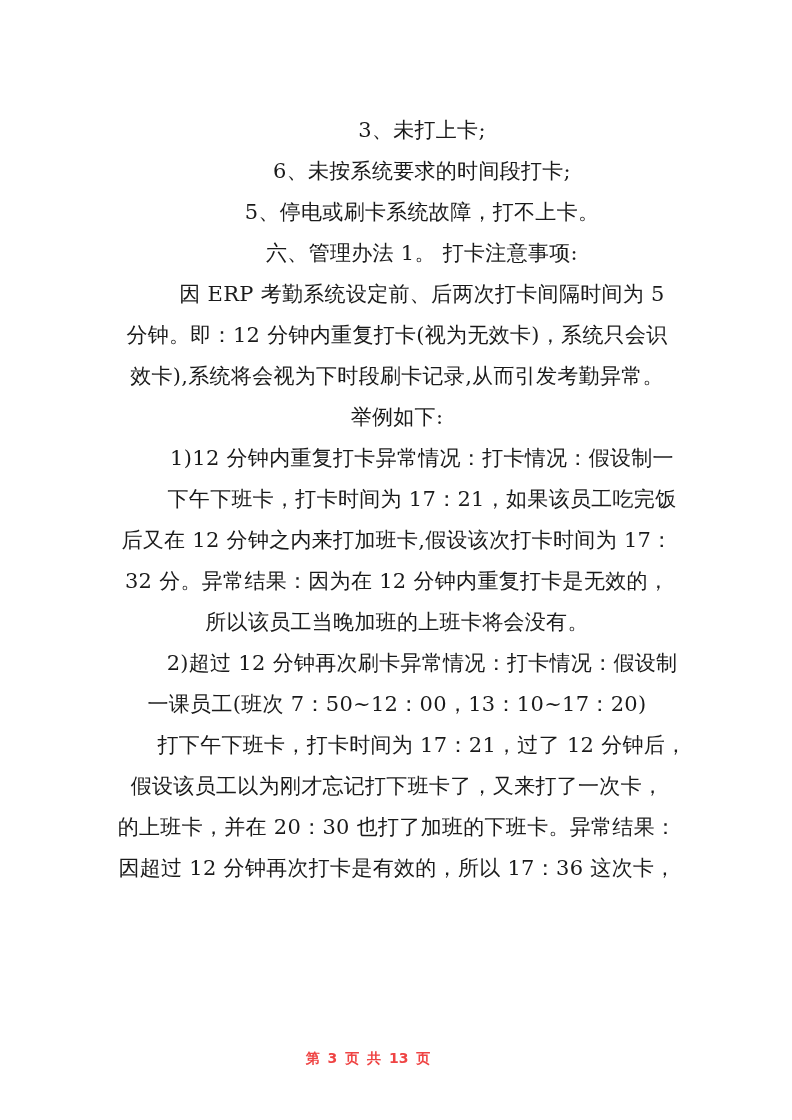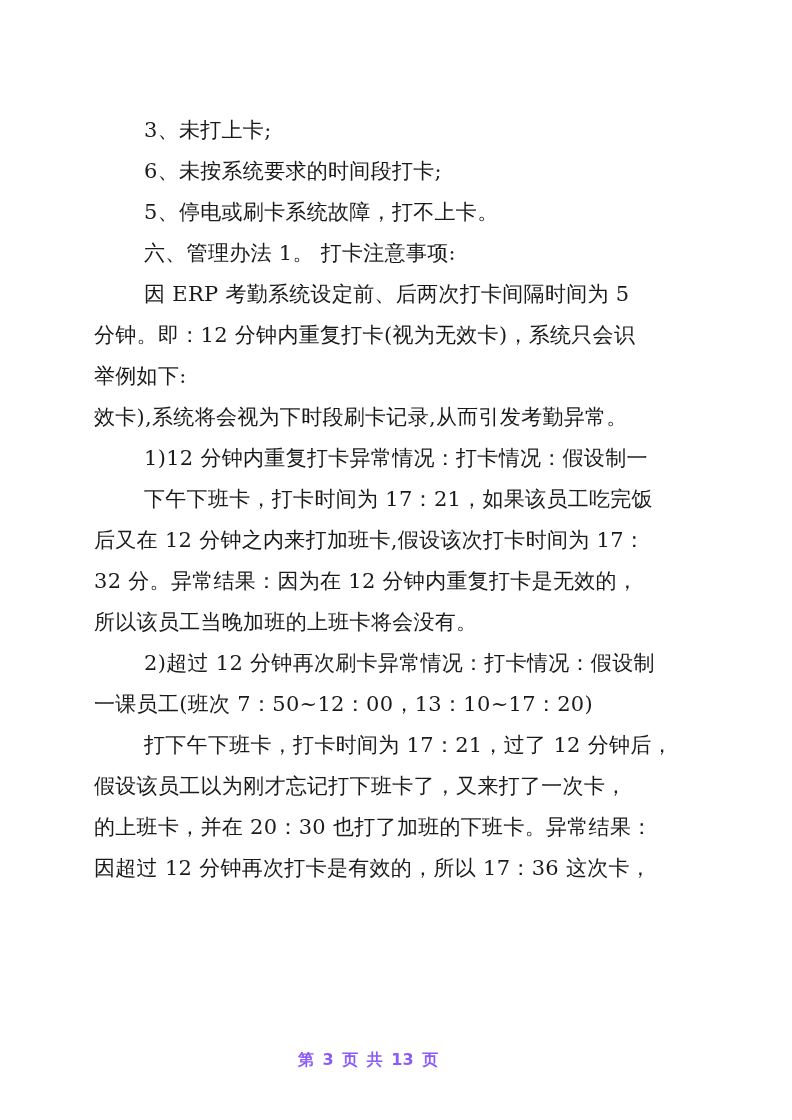--- a/index.html
+++ b/index.html
@@ -9,42 +9,43 @@
     background: #ffffff;
   }
   .content {
     position: absolute; left: 94px; top: 110px; width: 606px;
     font-family: "DejaVu Serif", "Liberation Serif", serif;
     font-size: 21px; color: #1a1a1a;
   }
   .line {
     height: 41px; line-height: 41px; white-space: nowrap;
     letter-spacing: 0.3px;
+    text-align: center;
   }
   .indent { padding-left: 50px; }
   .footer {
     position: absolute; left: 0; width: 736px; top: 1050px; text-align: center;
     font-family: "DejaVu Sans", "Liberation Sans", sans-serif;
-    font-size: 16px; font-weight: bold; color: #8b5cf6;
+    font-size: 14px; font-weight: bold; color: #ef4444;
     word-spacing: 3px;
   }
 </style>
 </head>
 <body>
 
 <div class="page">
   <div class="content">
     <div class="line indent">3、未打上卡;</div>
     <div class="line indent">6、未按系统要求的时间段打卡;</div>
     <div class="line indent">5、停电或刷卡系统故障，打不上卡。</div>
     <div class="line indent">六、管理办法 1。 打卡注意事项:</div>
     <div class="line indent">因 ERP 考勤系统设定前、后两次打卡间隔时间为 5</div>
     <div class="line">分钟。即：12 分钟内重复打卡(视为无效卡)，系统只会识</div>
+    <div class="line">效卡),系统将会视为下时段刷卡记录,从而引发考勤异常。</div>
     <div class="line">举例如下:</div>
-    <div class="line">效卡),系统将会视为下时段刷卡记录,从而引发考勤异常。</div>
     <div class="line indent">1)12 分钟内重复打卡异常情况：打卡情况：假设制一</div>
     <div class="line indent">下午下班卡，打卡时间为 17：21，如果该员工吃完饭</div>
     <div class="line">后又在 12 分钟之内来打加班卡,假设该次打卡时间为 17：</div>
     <div class="line">32 分。异常结果：因为在 12 分钟内重复打卡是无效的，</div>
     <div class="line">所以该员工当晚加班的上班卡将会没有。</div>
     <div class="line indent">2)超过 12 分钟再次刷卡异常情况：打卡情况：假设制</div>
     <div class="line">一课员工(班次 7：50~12：00，13：10~17：20)</div>
     <div class="line indent">打下午下班卡，打卡时间为 17：21，过了 12 分钟后，</div>
     <div class="line">假设该员工以为刚才忘记打下班卡了，又来打了一次卡，</div>
     <div class="line">的上班卡，并在 20：30 也打了加班的下班卡。异常结果：</div>

